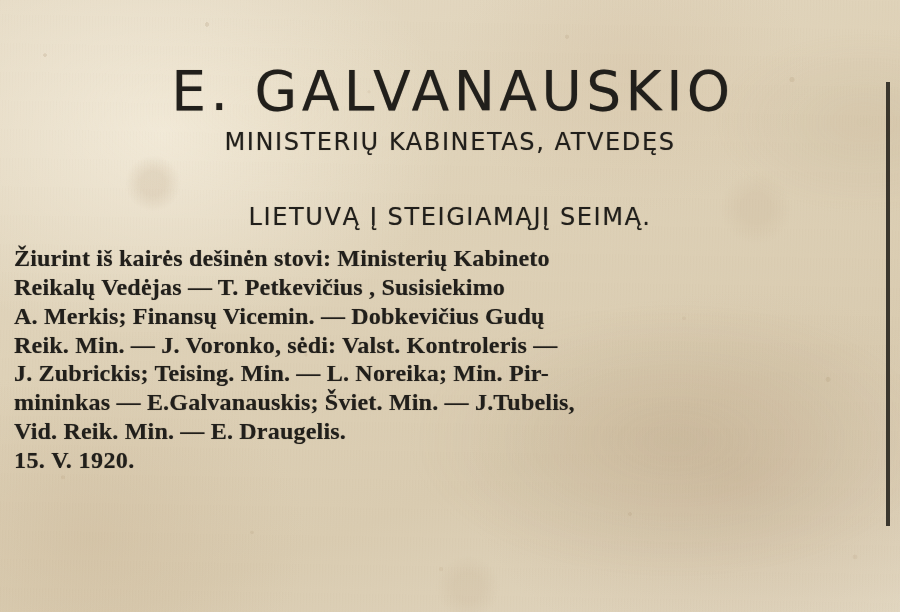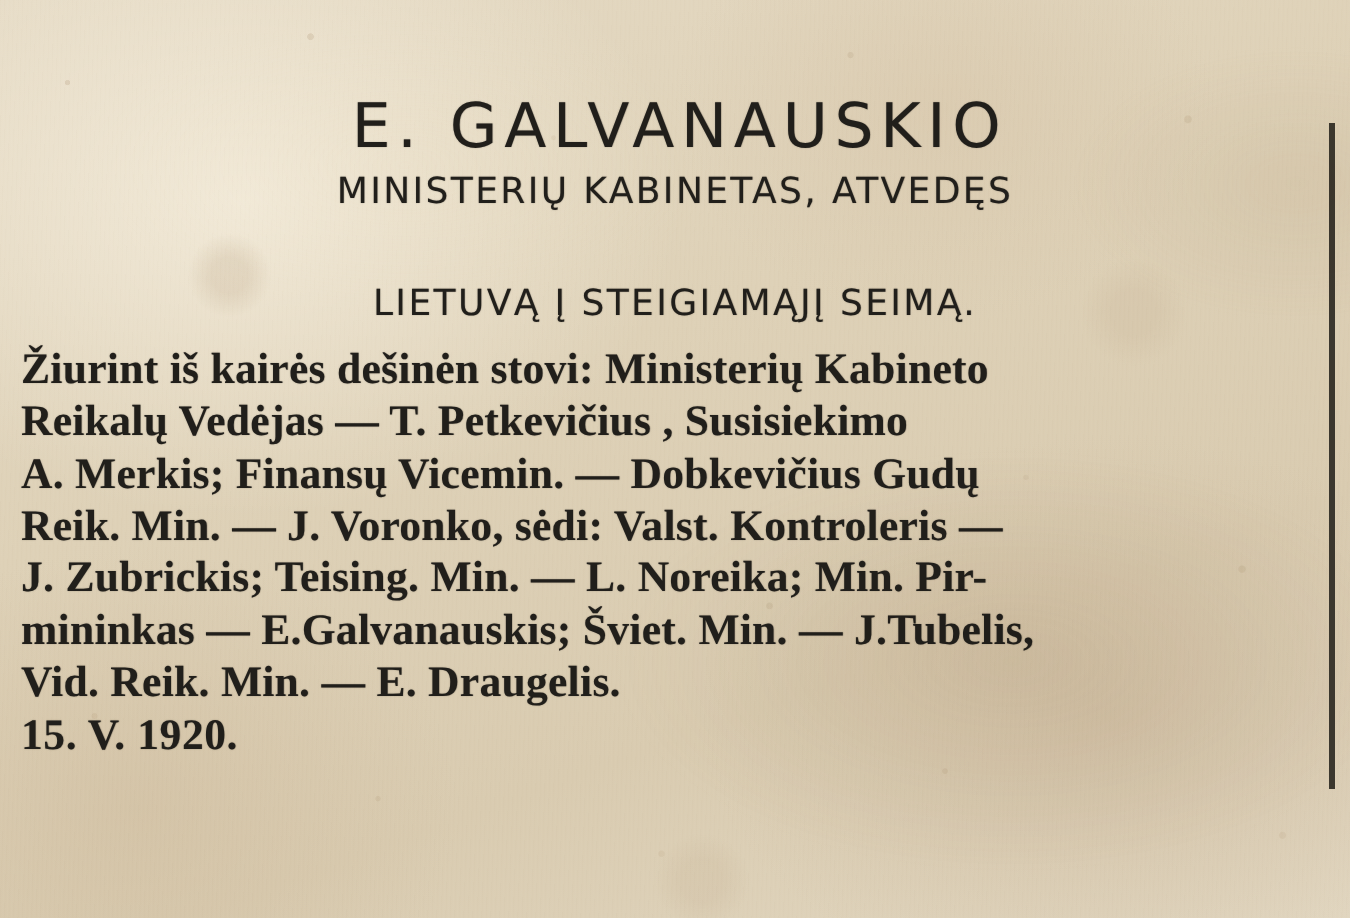--- a/index.html
+++ b/index.html
@@ -93,21 +93,21 @@
       0.4px 0.3px 0 rgba(60,52,40,0.18);
   }
 
   .title-block {
     padding: 62px 40px 0 40px;
     text-align: center;
   }
 
   .title-main {
     font-family: "DejaVu Sans", sans-serif;
-    font-size: 41px;
+    font-size: 55px;
     letter-spacing: 4.5px;
     font-weight: 400;
     line-height: 1.08;
     margin: 0 0 6px 0;
     padding-left: 6px;
     text-align: center;
   }
 
   .title-sub {
     font-family: "DejaVu Sans", sans-serif;
@@ -116,21 +116,21 @@
     font-weight: 400;
     line-height: 1.26;
     margin: 0;
   }
   .title-sub .ln2 { display: block; margin-top: 44px; }
 
   .caption {
     margin: 12px 0 0 0;
     padding: 0 22px 0 14px;
     font-family: "Liberation Serif", serif;
-    font-size: 29px;
+    font-size: 24px;
     line-height: 1.205;
     letter-spacing: 0.2px;
     font-weight: 600;
     text-align: left;
     white-space: nowrap;
   }
 
   .caption .line {
     display: block;
     position: relative;

